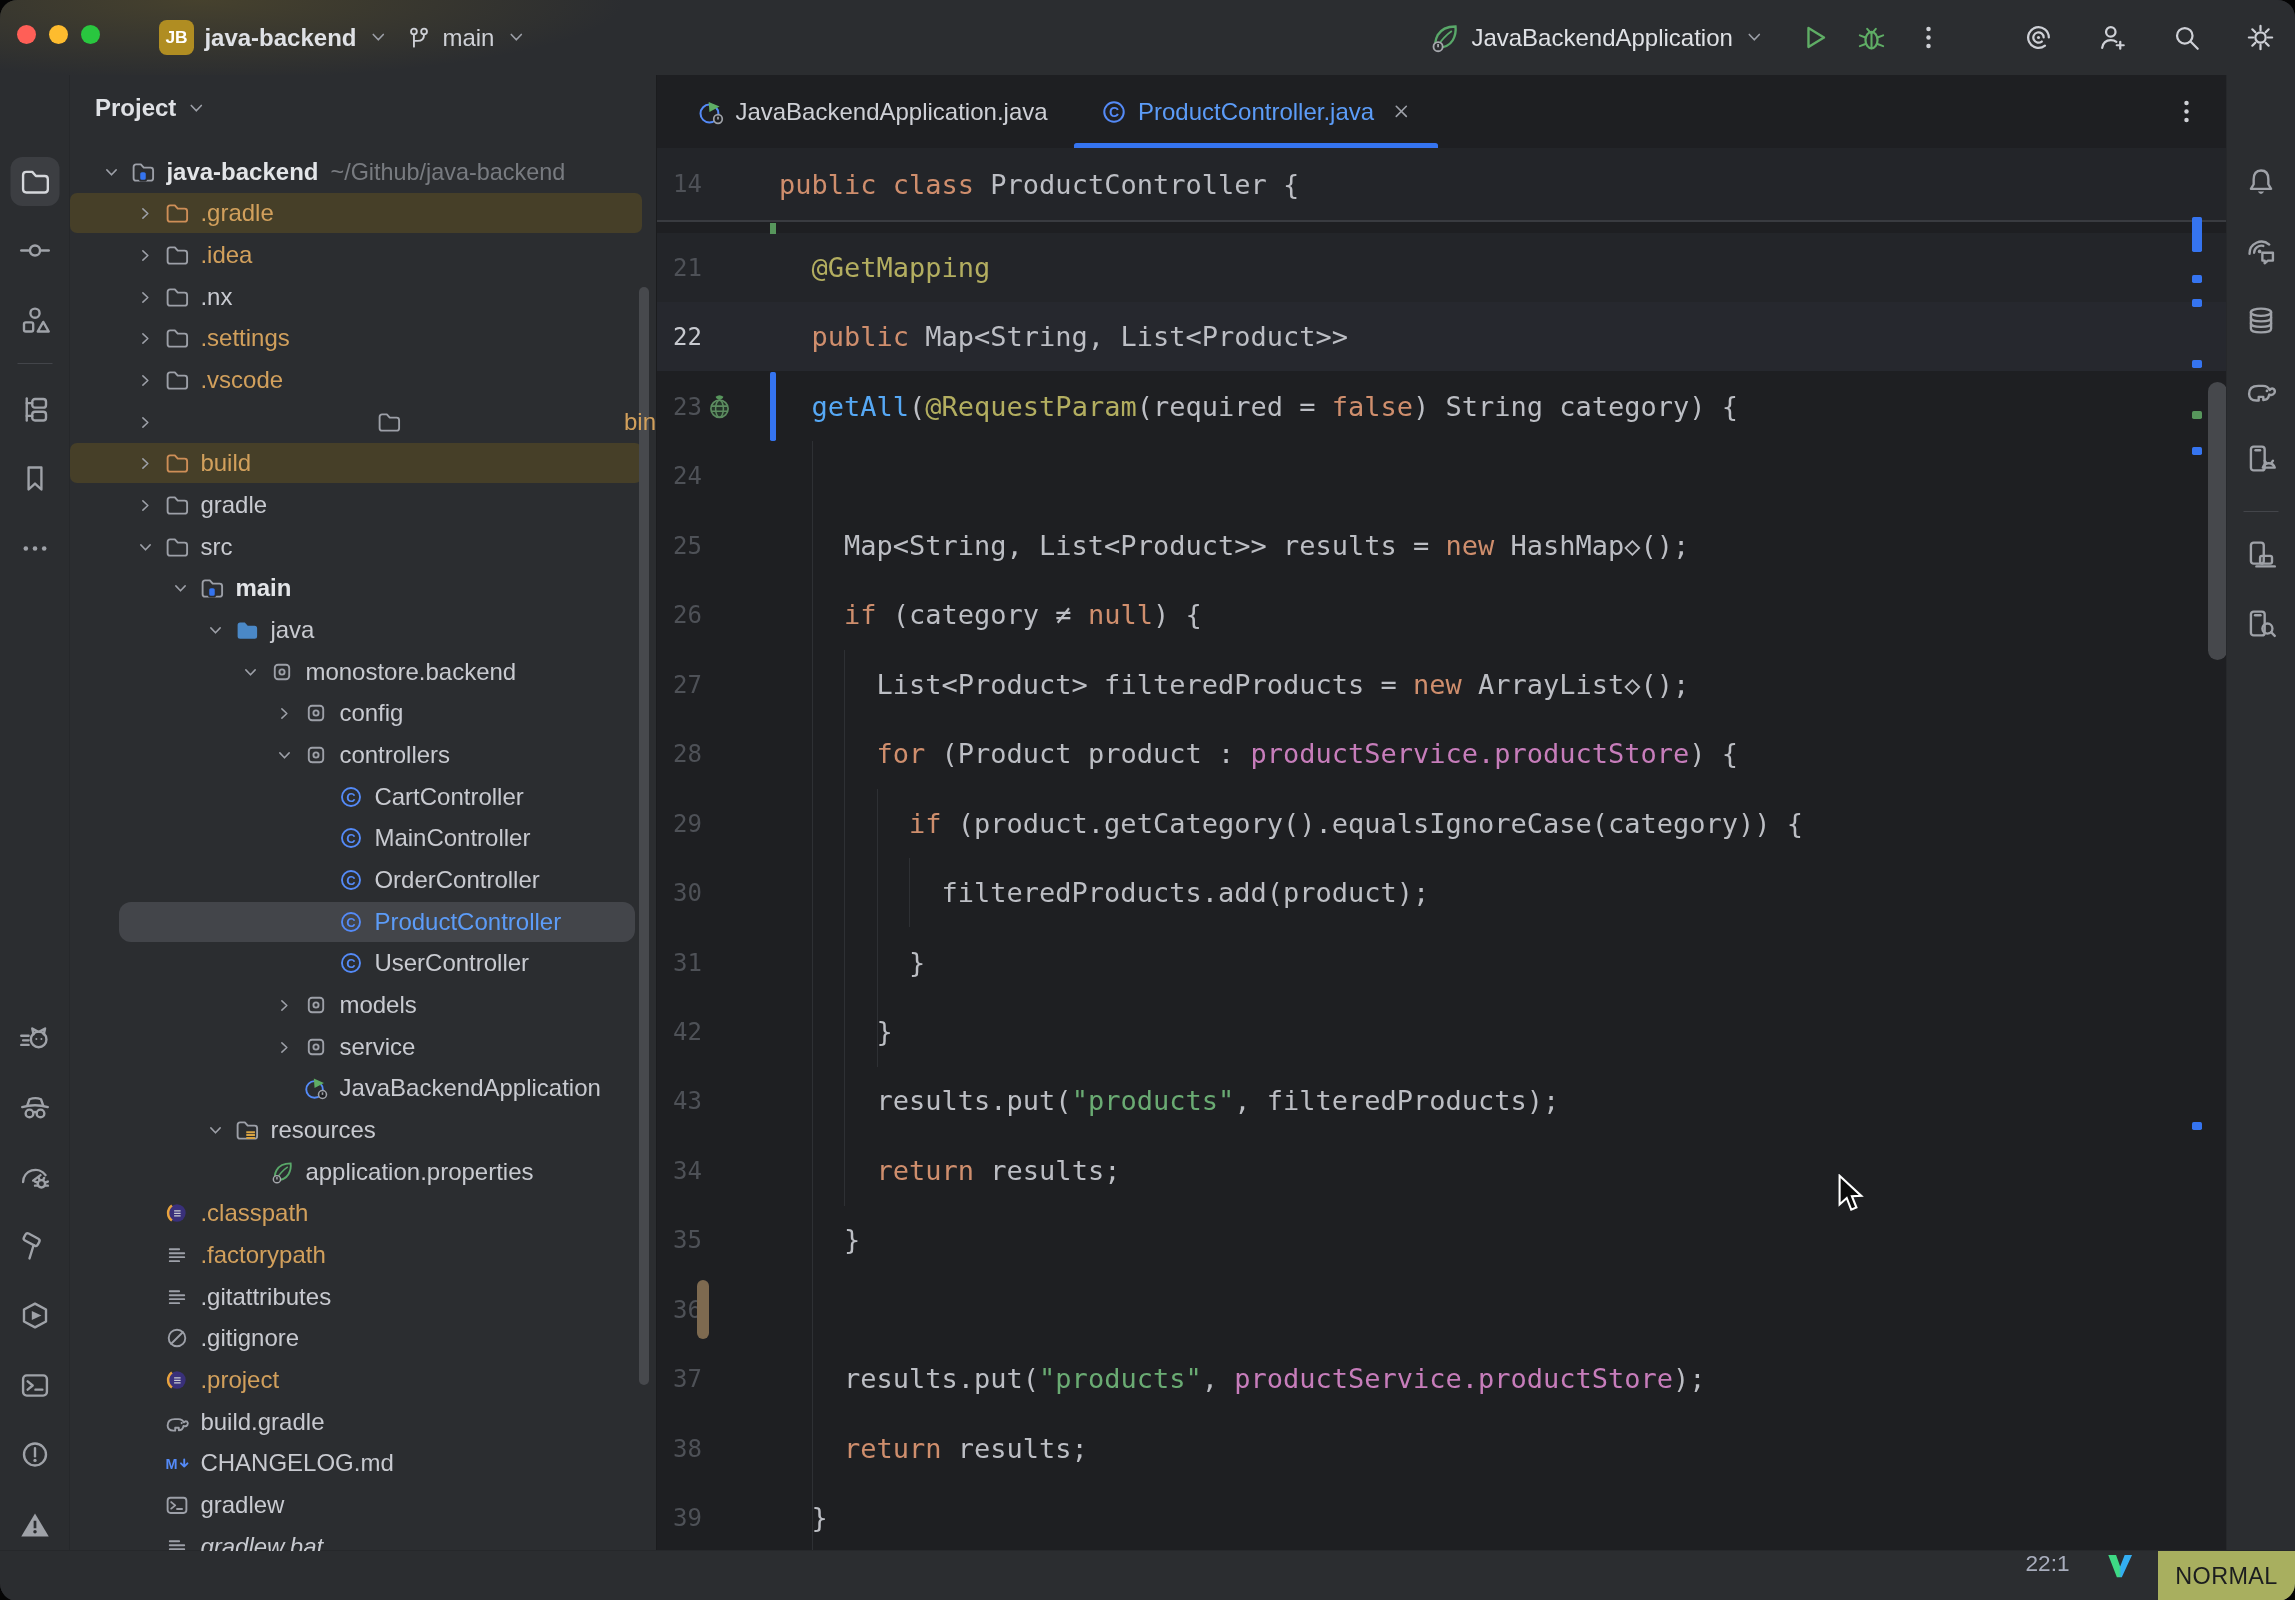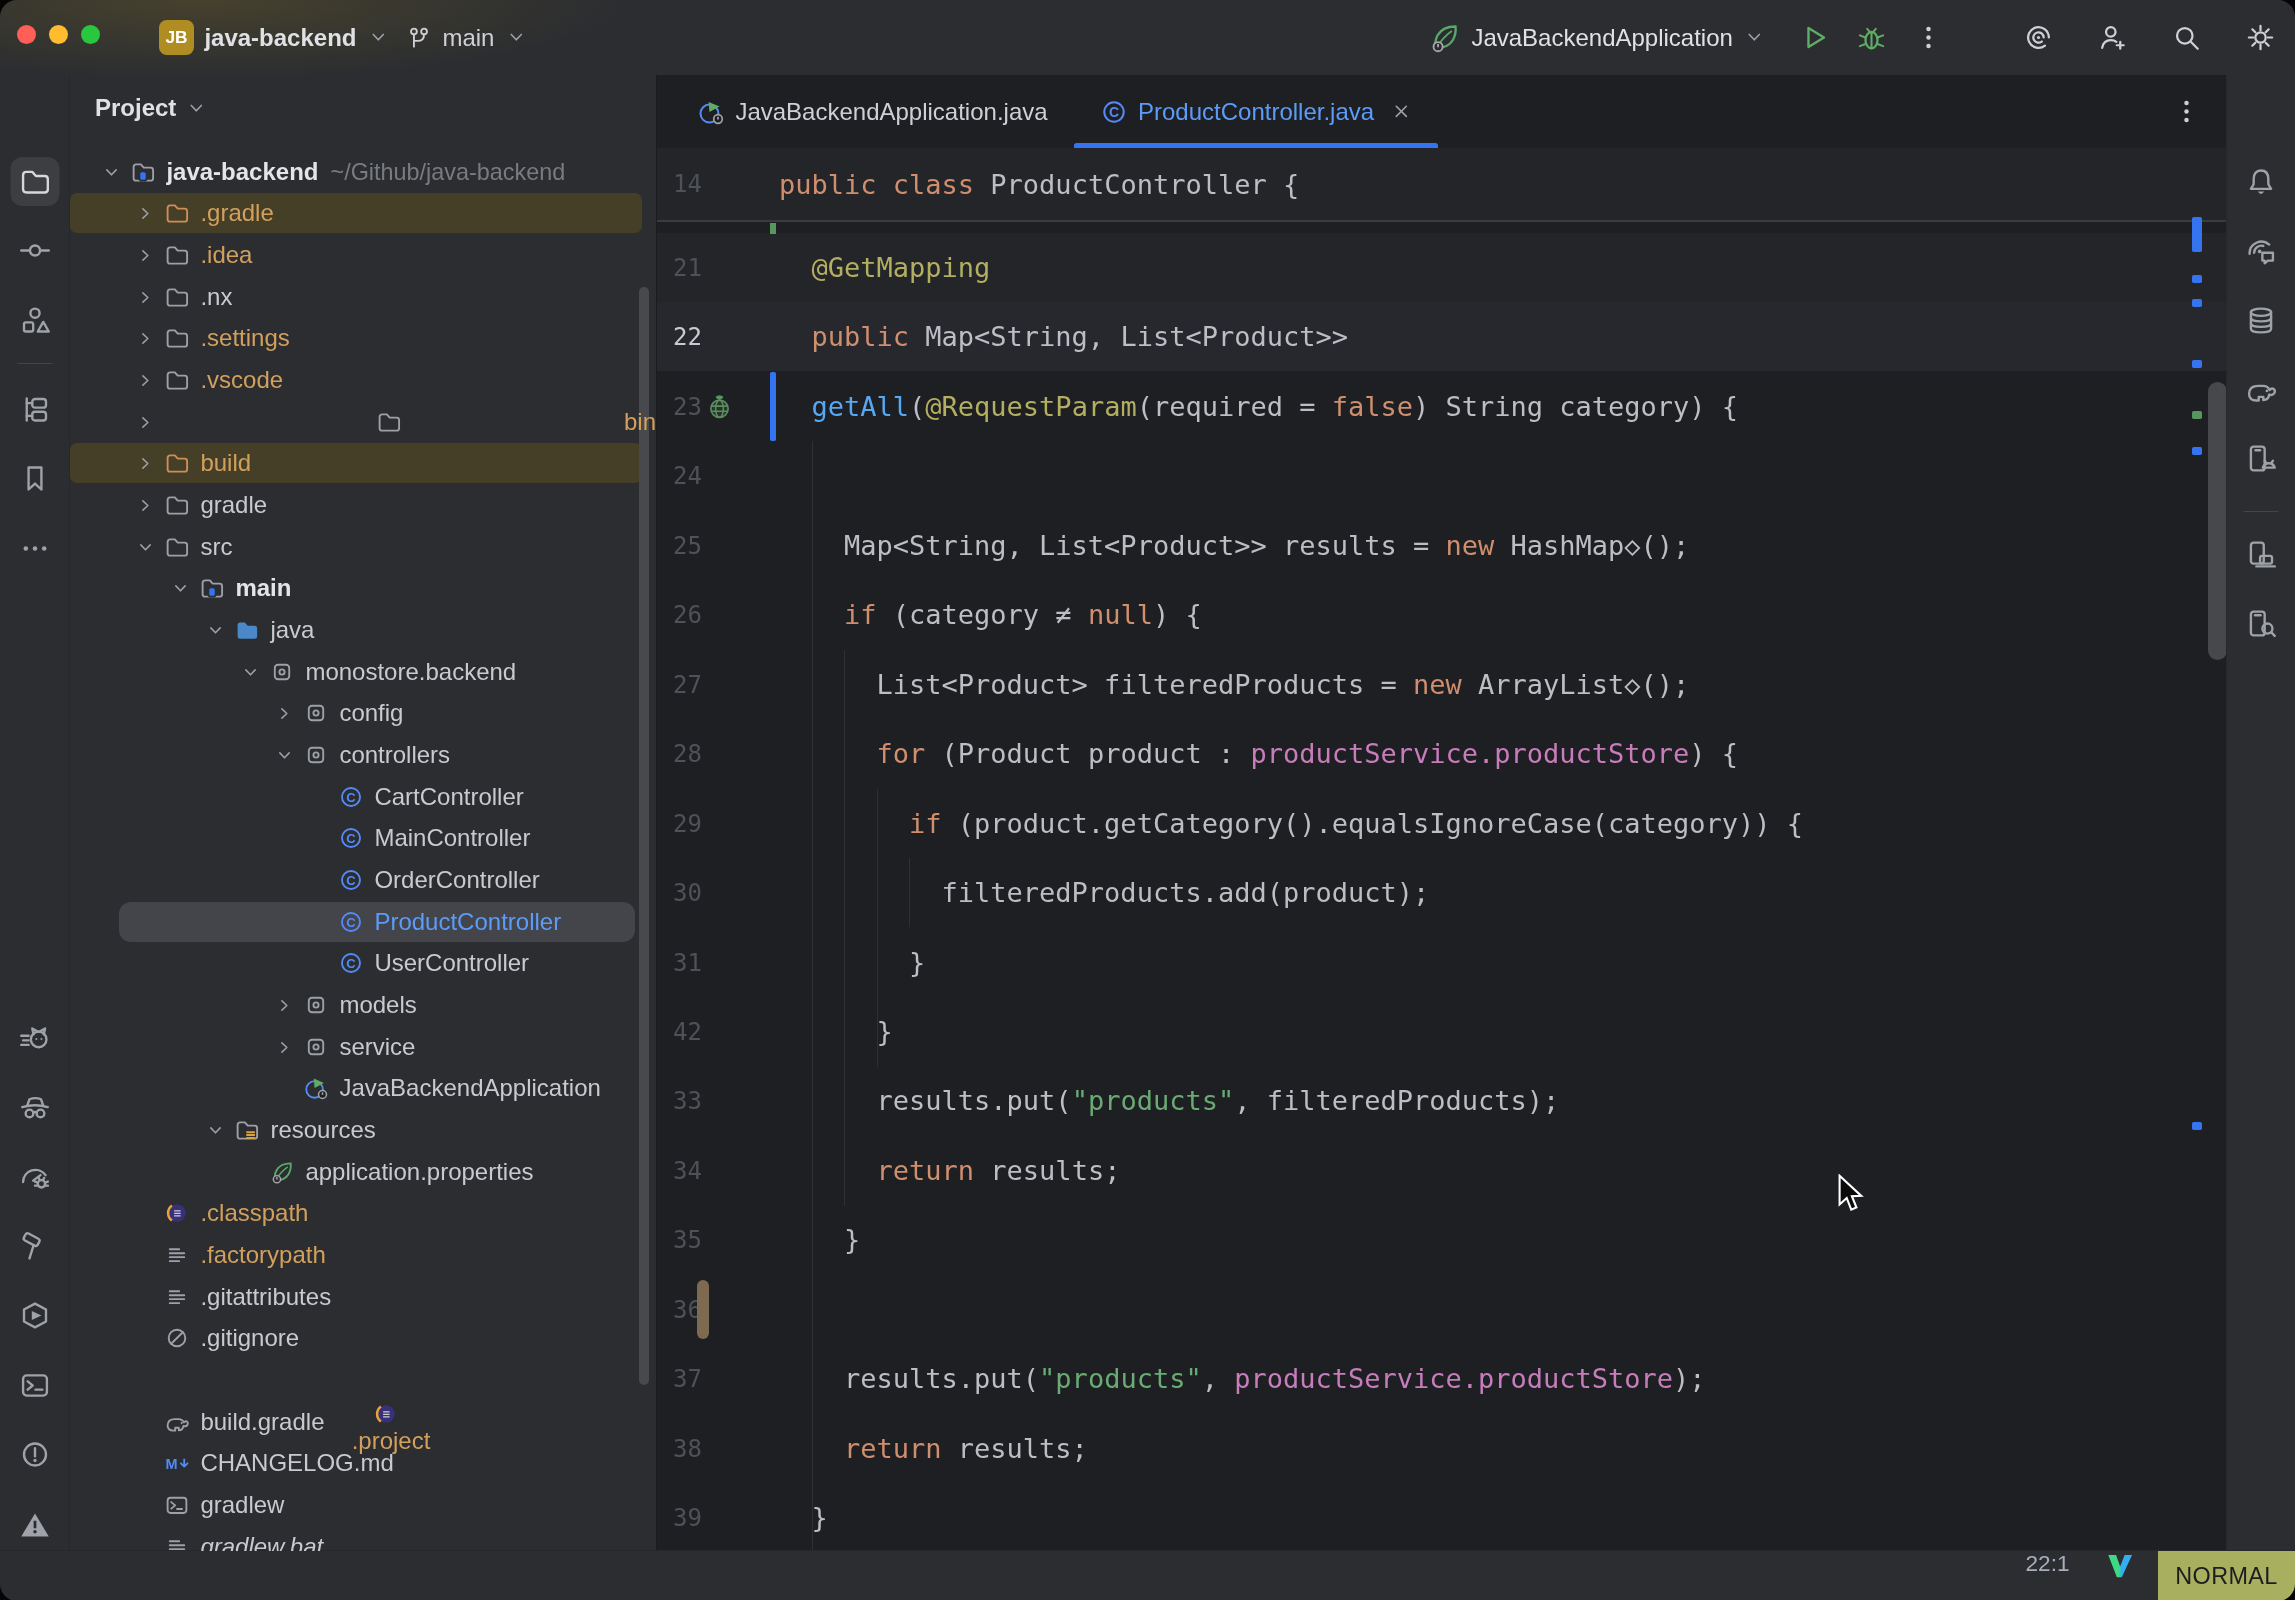--- a/index.html
+++ b/index.html
@@ -567,21 +567,21 @@
             <span class="tree-label">.gitattributes</span>
           </div>
           <div class="tree-row" style="top: 1242px; padding-left: 56px;">
             <span class="tree-chev"></span>
             <span class="tree-icon"><svg class="" viewBox="0 0 36 36">
                 <circle fill="none" stroke="currentColor" stroke-width="2.6" stroke-linecap="round" stroke-linejoin="round" cx="18" cy="18" r="11.5"></circle>
                 <line fill="none" stroke="currentColor" stroke-width="2.6" stroke-linecap="round" stroke-linejoin="round" x1="10" y1="26" x2="26" y2="10"></line>
               </svg></span>
             <span class="tree-label">.gitignore</span>
           </div>
-          <div class="tree-row" style="top: 1284px; padding-left: 56px; flex-direction: column;">
+          <div class="tree-row" style="top: 1284px; padding-left: 56px;">
             <span class="tree-chev"></span>
             <span class="tree-icon"><svg class="" viewBox="0 0 36 36">
                 <circle cx="18" cy="18" r="12" fill="#39307A"></circle>
                 <path d="M11 7.5a13 13 0 0 0 0 21" fill="none" stroke="#E8A33D" stroke-width="3.4"></path>
                 <path d="M14 15h9M14 18.5h9M14 22h9" stroke="#C9CBD2" stroke-width="1.8" fill="none"></path>
               </svg></span>
             <span class="tree-label lbl-ignored">.project</span>
           </div>
           <div class="tree-row" style="top: 1326px; padding-left: 56px;">
             <span class="tree-chev"></span>
@@ -704,21 +704,21 @@
           </div>
           <div class="code-row" style="top: 853px; height: 69px;">
             <span class="linenum">31</span>
             <span class="code-text"><span>        </span><span class="tk-d">}</span></span>
           </div>
           <div class="code-row" style="top: 922px; height: 69px;">
             <span class="linenum">42</span>
             <span class="code-text"><span>      </span><span class="tk-d">}</span></span>
           </div>
           <div class="code-row" style="top: 991px; height: 69px;">
-            <span class="linenum">33</span>
+            <span class="linenum">43</span>
             <span class="code-text"><span>      </span><span class="tk-d">results.put(</span><span class="tk-s">"products"</span><span class="tk-d">, filteredProducts);</span></span>
           </div>
           <div class="code-row" style="top: 1061px; height: 69px;">
             <span class="linenum">34</span>
             <span class="code-text"><span>      </span><span class="tk-k">return</span><span class="tk-d"> results;</span></span>
           </div>
           <div class="code-row" style="top: 1130px; height: 69px;">
             <span class="linenum">35</span>
             <span class="code-text"><span>    </span><span class="tk-d">}</span></span>
           </div>

